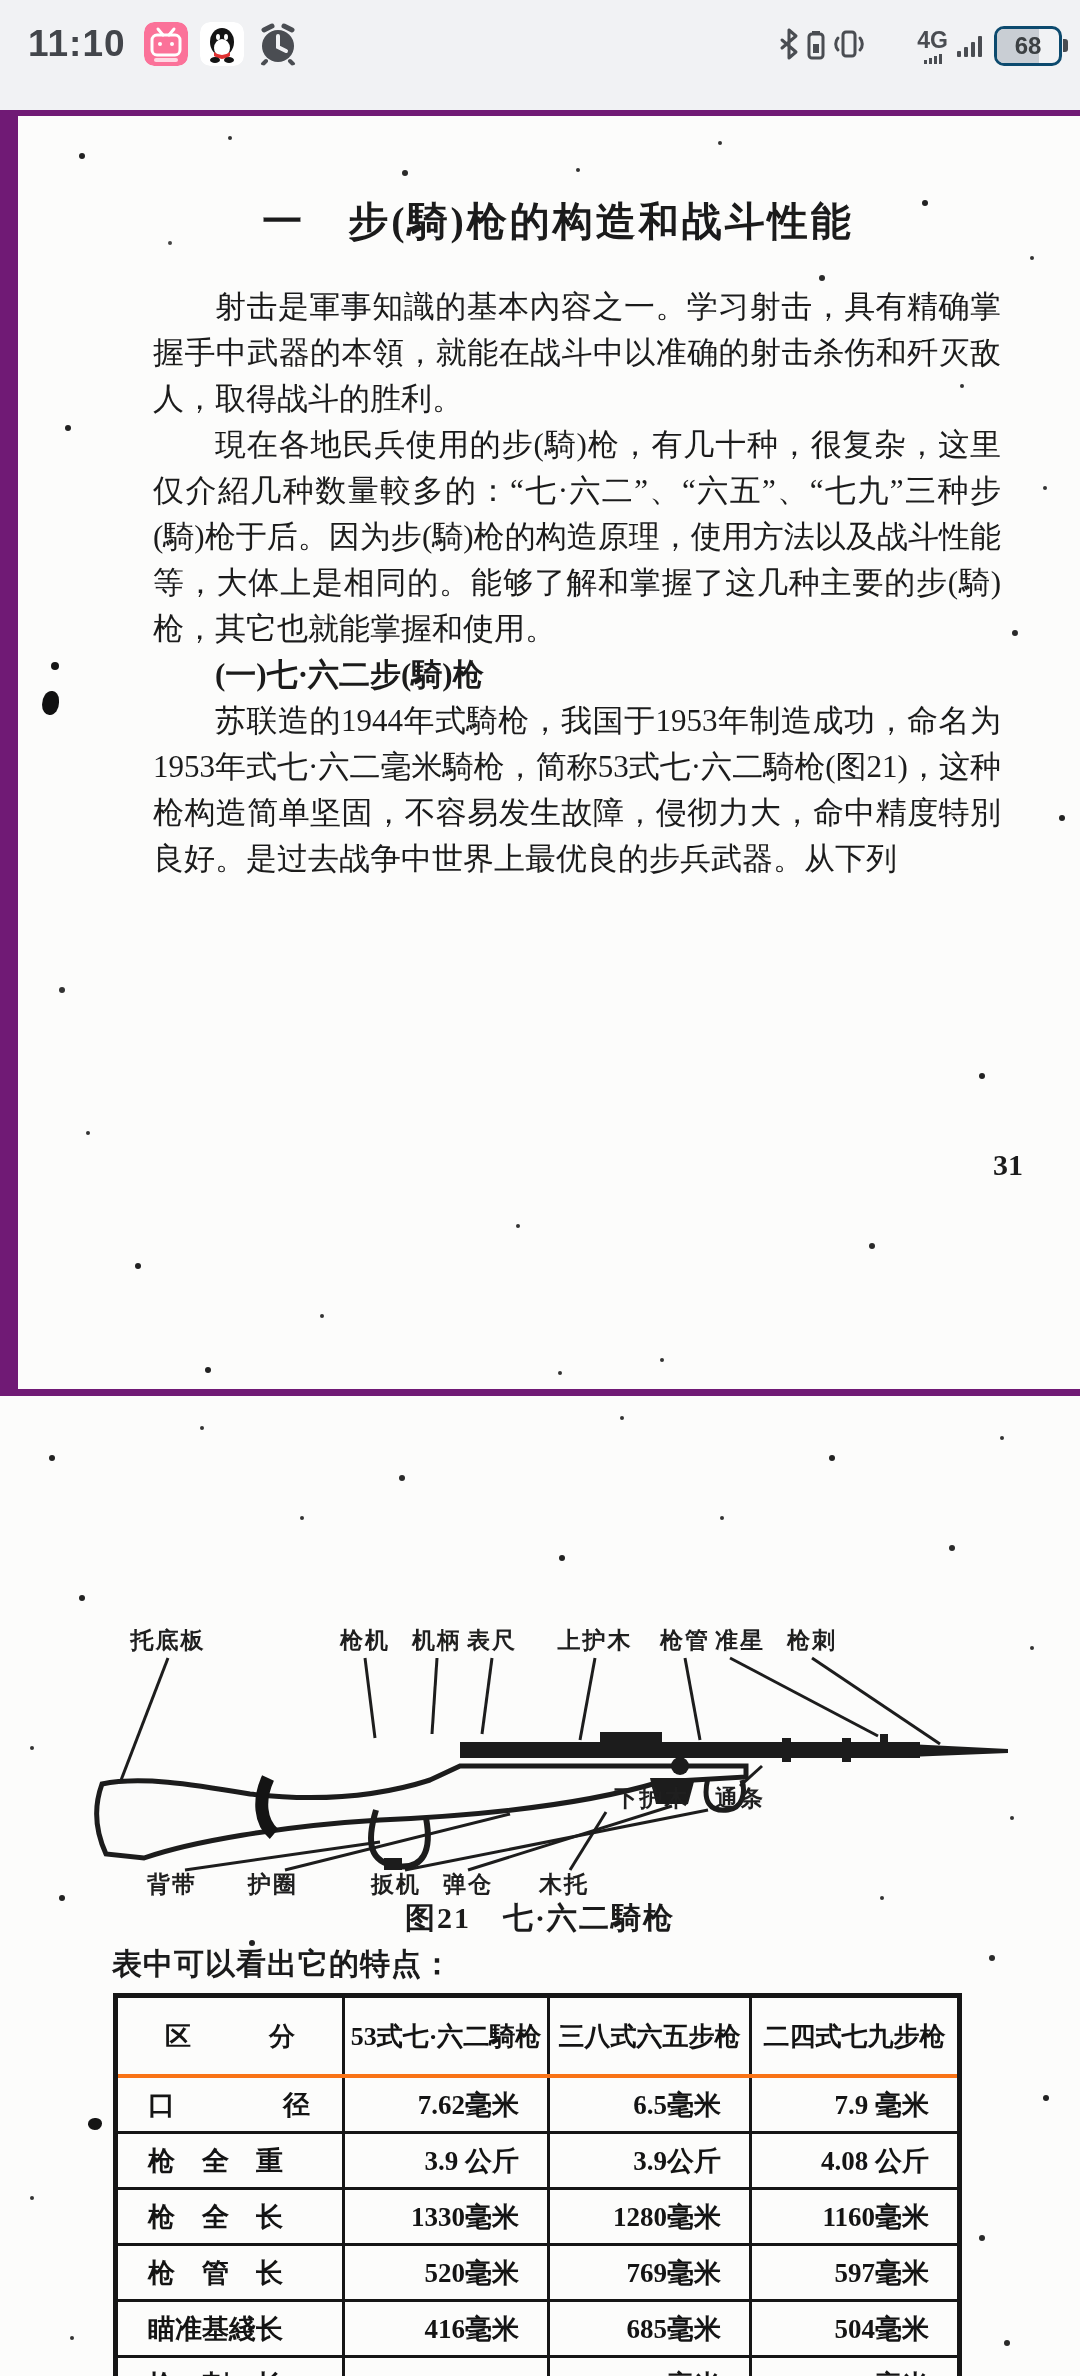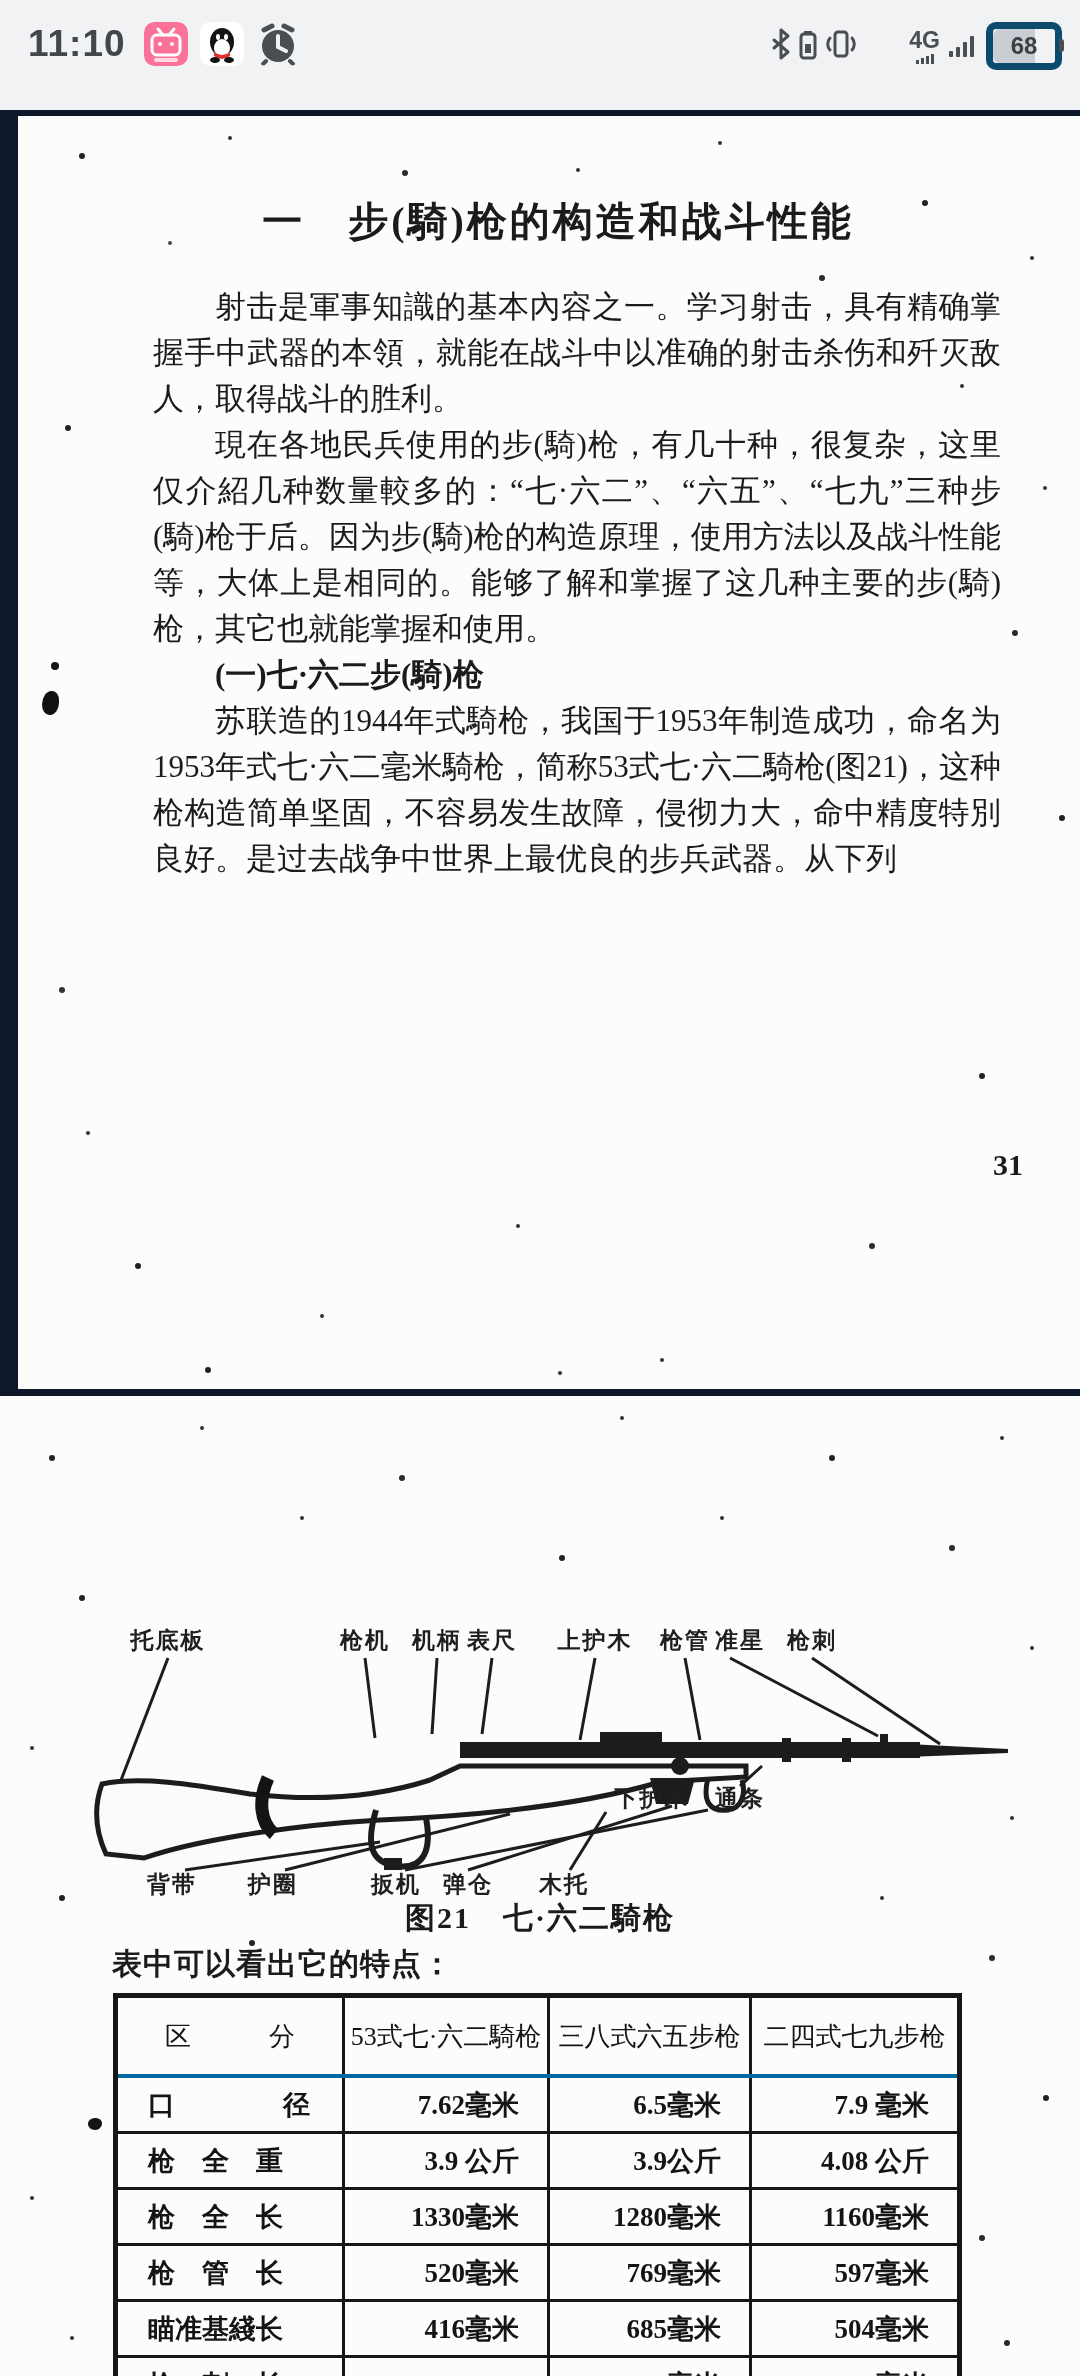--- a/index.html
+++ b/index.html
@@ -1,29 +1,29 @@
 <!DOCTYPE html>
 <html><head>
 <meta charset="utf-8">
 <style>
   html,body{margin:0;padding:0;background:#e8eaec;}
-  .screen{position:relative;width:1080px;height:2376px;background:#0f172a;overflow:hidden;
+  .screen{position:relative;width:1080px;height:2376px;background:#701a75;overflow:hidden;
           font-family:"Liberation Sans",sans-serif;}
 
   
   .status-bar{position:absolute;top:0;left:0;width:1080px;height:110px;background:#f1f2f4;z-index:5;}
   .sb-left{position:absolute;left:28px;top:22px;display:flex;align-items:center;gap:12px;}
   .sb-time{font-size:37px;font-weight:600;color:#43464b;letter-spacing:1px;margin-right:6px;}
   .app-ic{display:inline-flex;width:44px;height:44px;border-radius:10px;overflow:hidden;}
   .sb-right{position:absolute;right:18px;top:24px;display:flex;align-items:center;gap:7px;height:44px;}
   .net-4g{display:flex;flex-direction:column;align-items:center;line-height:1;color:#4a4d52;margin-left:44px;}
   .net-main{font-size:23px;font-weight:700;}
   .net-sub{display:flex;gap:2px;margin-top:2px;align-items:flex-end;}
   .net-sub i{display:block;width:3px;background:#4a4d52;}
-  .batt{position:relative;width:62px;height:34px;border:7px solid #0c4a6e;border-radius:10px;
+  .batt{position:relative;width:62px;height:34px;border:3px solid #0c4a6e;border-radius:10px;
         display:flex;align-items:center;justify-content:center;}
   .batt-fill{position:absolute;left:0;top:0;bottom:0;width:68%;background:#c9ced4;border-radius:7px 0 0 7px;}
   .batt-num{position:relative;font-size:24px;font-weight:600;color:#3c4043;}
   .batt-nub{position:absolute;right:-9px;top:10px;width:5px;height:13px;background:#4a4d52;border-radius:0 3px 3px 0;}
 
   
   .scroll-area{position:absolute;top:0;left:0;width:1080px;height:2376px;}
   .page{position:absolute;left:0;width:1080px;background:#fcfcfb;overflow:hidden;
         font-family:"Liberation Serif",serif;color:#1b1b1b;}
   .page1{top:116px;height:1273px;margin-left:18px;}
@@ -42,21 +42,21 @@
   .fig-caption{position:absolute;top:502px;left:0;width:1080px;text-align:center;
                font-size:30px;font-weight:700;letter-spacing:2px;}
   .tbl-intro{position:absolute;top:548px;left:112px;font-size:30px;font-weight:600;letter-spacing:1px;}
 
   
   .spec-table{position:absolute;top:597px;left:113px;border-collapse:collapse;table-layout:fixed;
               width:828px;background:#fcfcfb;}
   .spec-table th,.spec-table td{border:3px solid #161616;font-family:"Liberation Serif",serif;
               color:#141414;overflow:hidden;white-space:nowrap;}
   .spec-table{border:5px solid #161616;}
-  .spec-table thead th{height:74px;font-size:26px;font-weight:400;border-bottom:4px solid #0369a1;}
+  .spec-table thead th{height:74px;font-size:26px;font-weight:700;border-bottom:4px solid #f97316;}
   .spec-table tbody td{height:51px;font-size:27px;font-weight:600;}
   .c-label{padding:0 30px;text-align:left;}
   .c-val{text-align:right;padding-right:28px;}
   .col0{width:222px}.col1{width:200px}.col2{width:197px}.col3{width:203px}
 
   
   .speck{position:absolute;width:4px;height:4px;border-radius:50%;background:transparent;}
   .sp1{box-shadow:62px 38px 0 1px #222,210px 20px 0 0 #333,385px 55px 0 1px #2a2a2a,700px 25px 0 0 #333,
        905px 85px 0 1px #222,1012px 140px 0 0 #333,150px 125px 0 0 #444,48px 310px 0 1px #222,
        1025px 370px 0 0 #333,995px 515px 0 1px #2a2a2a,35px 548px 0 2px #151515,

